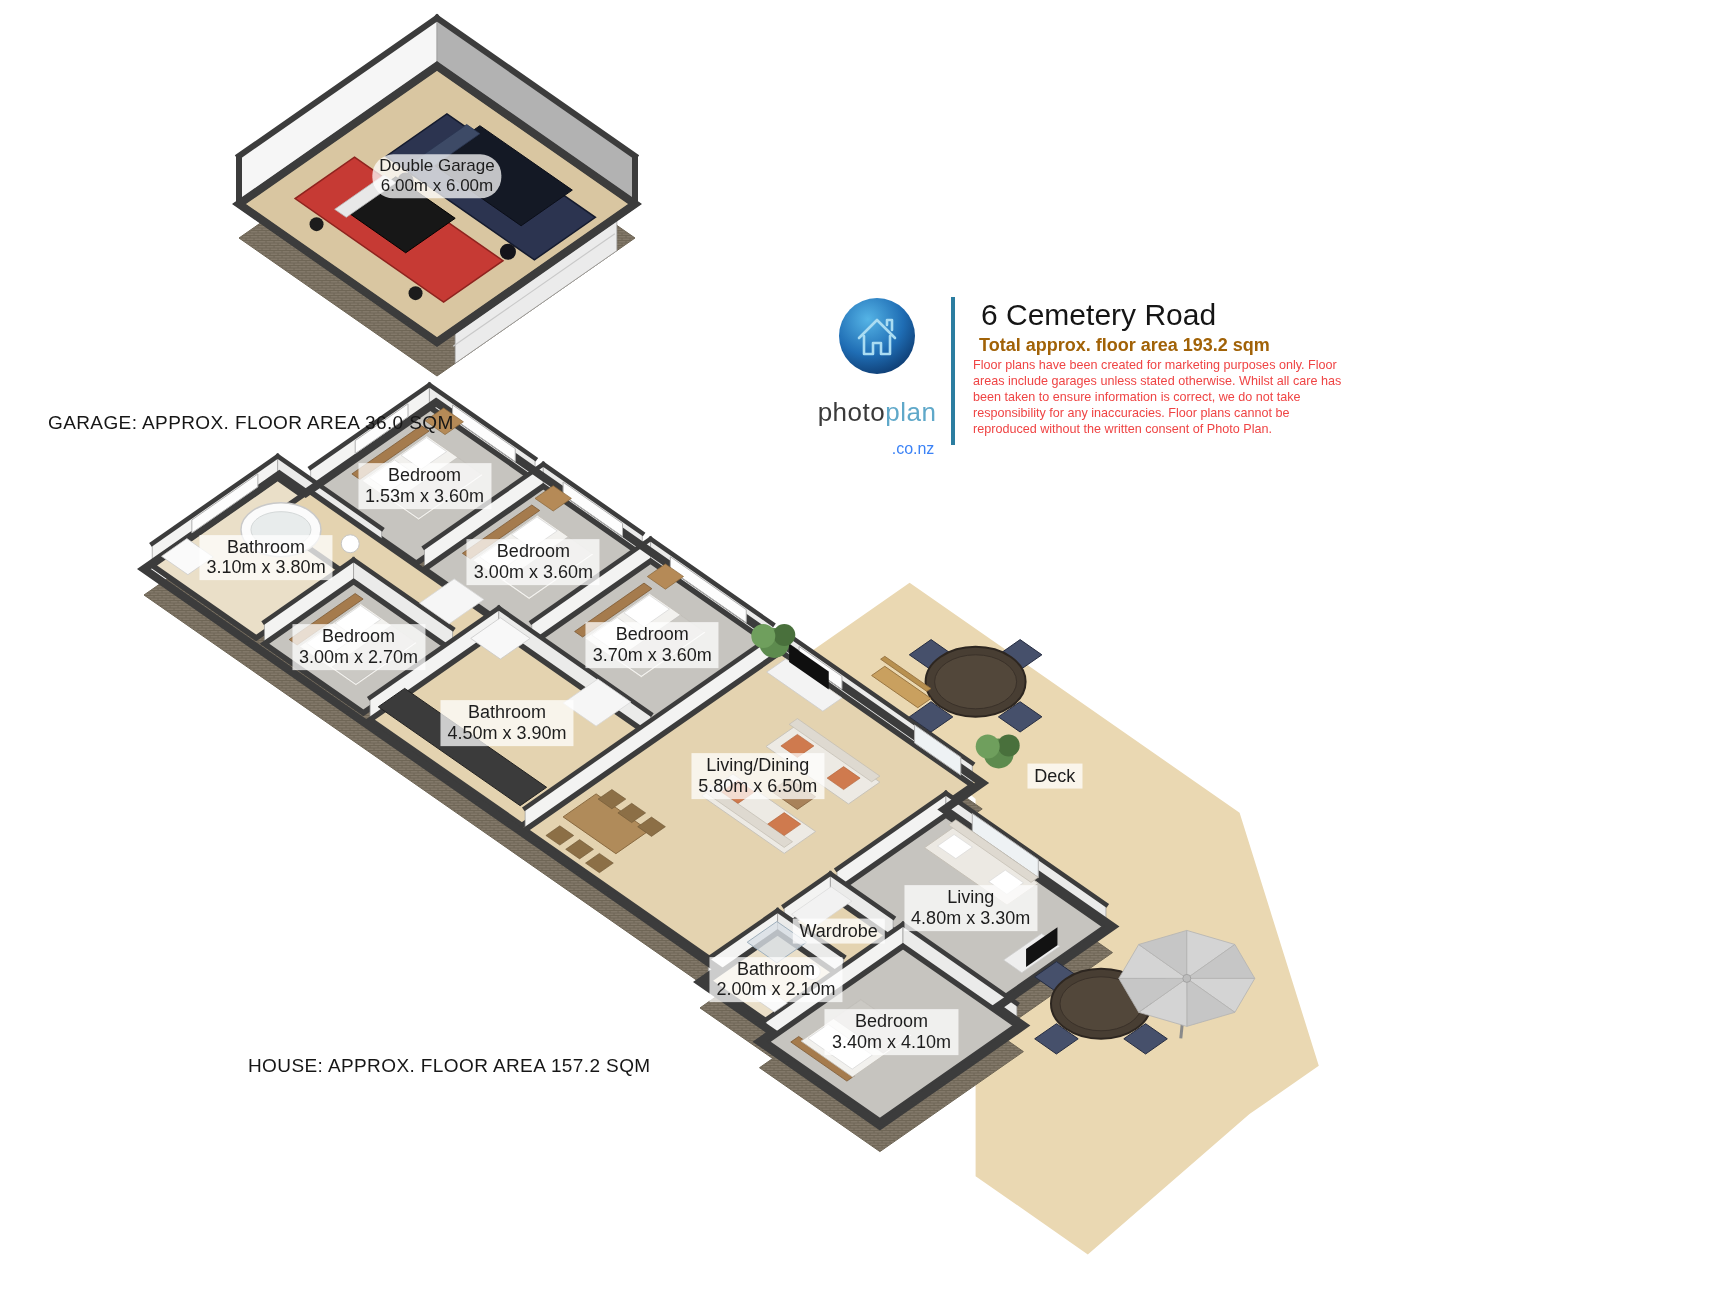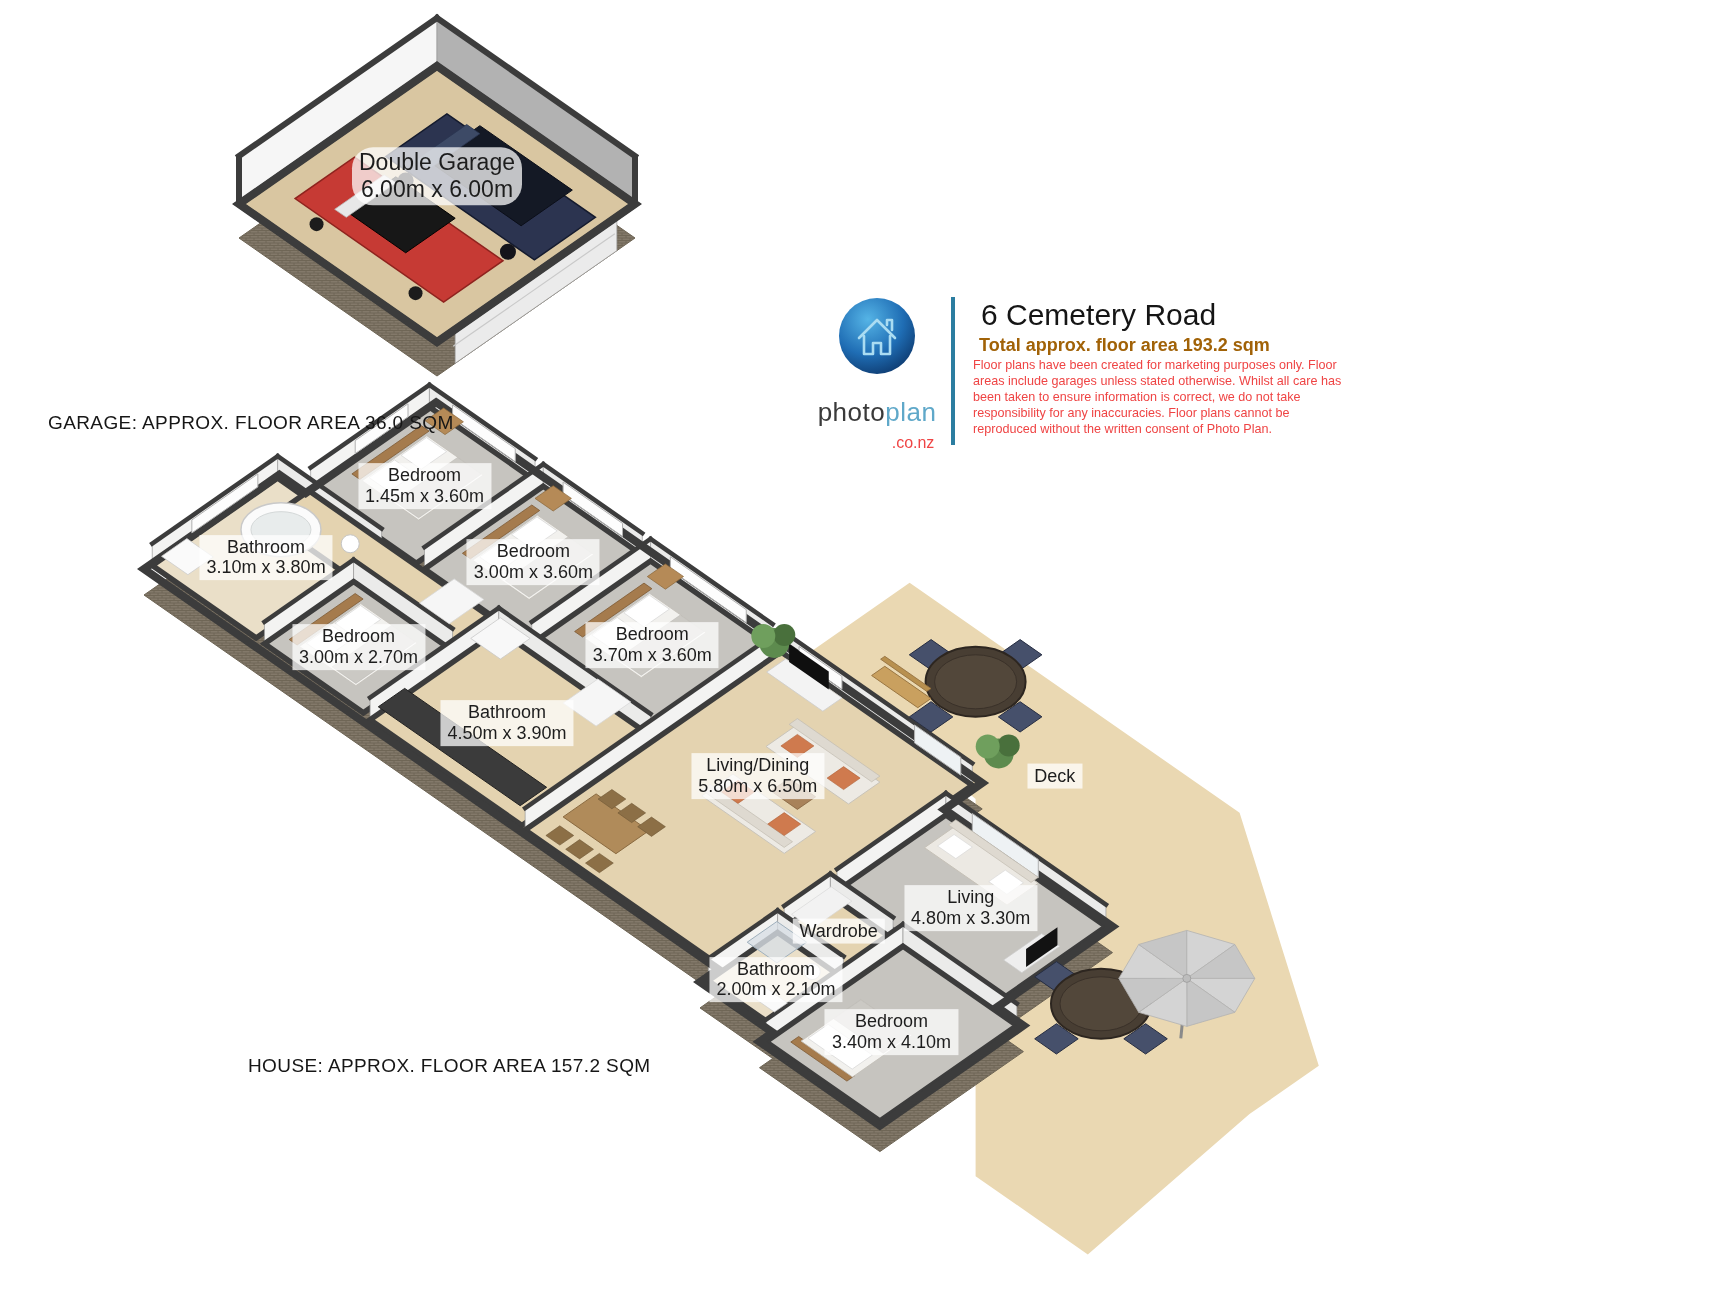--- a/index.html
+++ b/index.html
@@ -2,29 +2,29 @@
 <html><head>
 <meta charset="utf-8">
 <style>
   html,body{margin:0;padding:0;background:#fff;}
   .stage{position:relative;width:1724px;height:1302px;background:#ffffff;
          font-family:"Liberation Sans",sans-serif;overflow:hidden;}
   .stage svg.plan{position:absolute;left:0;top:0;}
   .caption{position:absolute;font-size:19px;letter-spacing:.4px;color:#161616;white-space:nowrap;}
   .lbl{position:absolute;transform:translate(-50%,-50%);background:rgba(255,255,255,.74);
        padding:2px 7px;text-align:center;color:#1d1d1d;font-size:18px;line-height:1.16;white-space:nowrap;}
-  .lbl.big{font-size:23px;border-radius:21px;}
+  .lbl.big{font-size:17px;border-radius:21px;}
   .lbl span{display:block;}
   .lbl .dims:empty{display:none;}
   .logo{position:absolute;left:835px;top:294px;}
   .brand{position:absolute;left:877px;top:399px;transform:translateX(-50%);text-align:center;line-height:1;}
   .brand-line{font-size:26px;letter-spacing:.5px;}
   .b1{color:#3a3a3a;}
   .b2{color:#5fa8c9;}
-  .brand-domain{font-size:16px;color:#ef4444;text-align:right;margin-top:10px;padding-right:2px;}
+  .brand-domain{font-size:16px;color:#3b82f6;text-align:right;margin-top:16px;padding-right:2px;}
   .sep{position:absolute;left:951px;top:297px;width:4px;height:148px;background:#2b7da0;}
   .h-title{position:absolute;left:973px;top:290px;font-size:30px;font-weight:400;color:#151515;margin:8px;white-space:nowrap;}
   .h-sub{position:absolute;left:973px;top:329px;font-size:18px;font-weight:700;color:#a16207;margin:6px;white-space:nowrap;}
   .h-disc{position:absolute;left:973px;top:358px;width:372px;font-size:12.6px;line-height:1.27;color:#ef4444;margin:0;}
 </style>
 </head>
 <body>
 
 <div class="stage">
 
@@ -238,21 +238,21 @@
     <div class="brand-line"><span class="b1" style="color: rgb(58, 58, 58);">photo</span><span class="b2" style="color: rgb(95, 168, 201);">plan</span></div>
     <div class="brand-domain">.co.nz</div>
   </div>
   <div class="sep" style="background: rgb(43, 125, 160);"></div>
   <h1 class="h-title">6 Cemetery Road</h1>
   <h2 class="h-sub">Total approx. floor area 193.2 sqm</h2>
   <p class="h-disc">Floor plans have been created for marketing purposes only. Floor areas include garages unless stated otherwise. Whilst all care has been taken to ensure information is correct, we do not take responsibility for any inaccuracies. Floor plans cannot be reproduced without the written consent of Photo Plan.</p>
 
 <div class="lbl" style="left: 424.5px; top: 486.2px;">
       <span class="nm">Bedroom</span>
-      <span class="dims">1.45m x 3.60m</span>
+      <span class="dims">1.53m x 3.60m</span>
     </div>
     <div class="lbl" style="left: 533.4px; top: 562.1px;">
       <span class="nm">Bedroom</span>
       <span class="dims">3.00m x 3.60m</span>
     </div>
     <div class="lbl" style="left: 652.2px; top: 644.9px;">
       <span class="nm">Bedroom</span>
       <span class="dims">3.70m x 3.60m</span>
     </div>
     <div class="lbl" style="left: 266.1px; top: 557.5px;">

